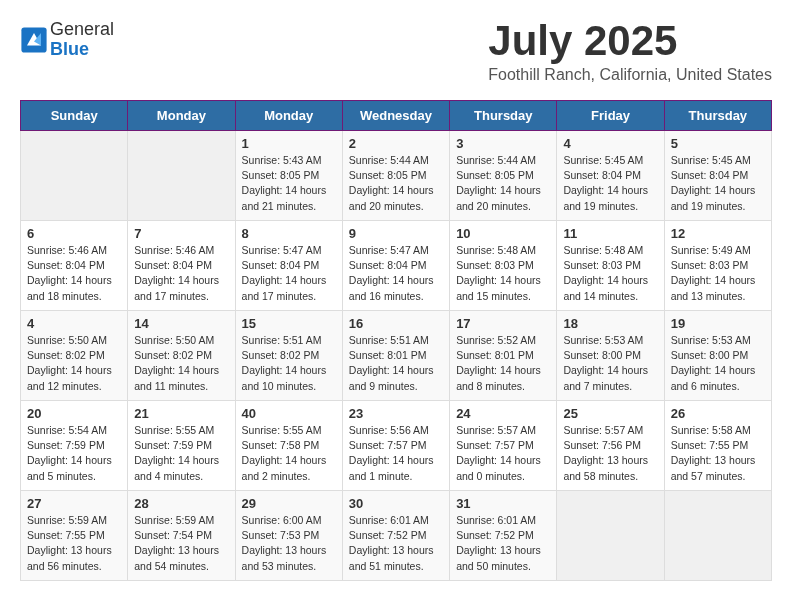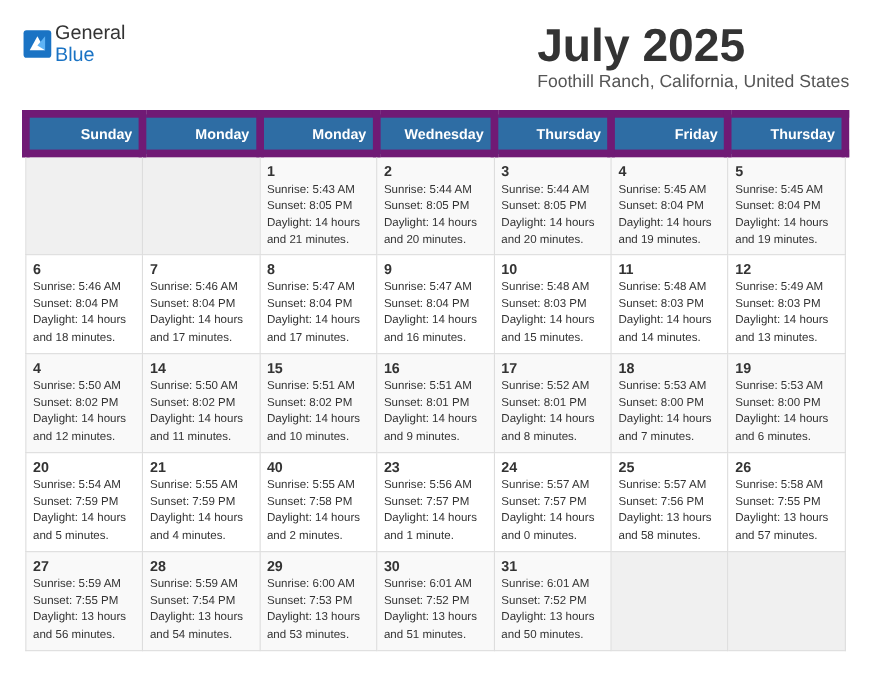--- a/index.html
+++ b/index.html
@@ -25,21 +25,21 @@
       flex-direction: column;
       line-height: 1.1;
     }
     .logo-general {
       font-size: 18px;
       font-weight: normal;
       color: #333;
     }
     .logo-blue {
       font-size: 18px;
-      font-weight: normal;
+      font-weight: bold;
       color: #1a73c4;
     }
     .logo-icon {
       width: 28px;
       height: 28px;
       margin-right: 2px;
     }
     .title-area {
       text-align: left;
     }
@@ -58,22 +58,22 @@
       width: 100%;
       border-collapse: collapse;
       border: 1px solid #ccc;
     }
     thead tr th {
       background-color: #2e6da4;
       color: #fff;
       font-size: 13px;
       font-weight: bold;
       padding: 7px 6px;
-      text-align: right;
-      border: 7px solid #701a75;
+      text-align: center;
+      border: 1px solid #701a75;
     }
     tbody tr td {
       width: 107px;
       vertical-align: top;
       padding: 5px 6px;
       font-size: 11px;
       color: #333;
       border: 1px solid #ddd;
       background: #fff;
       height: 90px;

